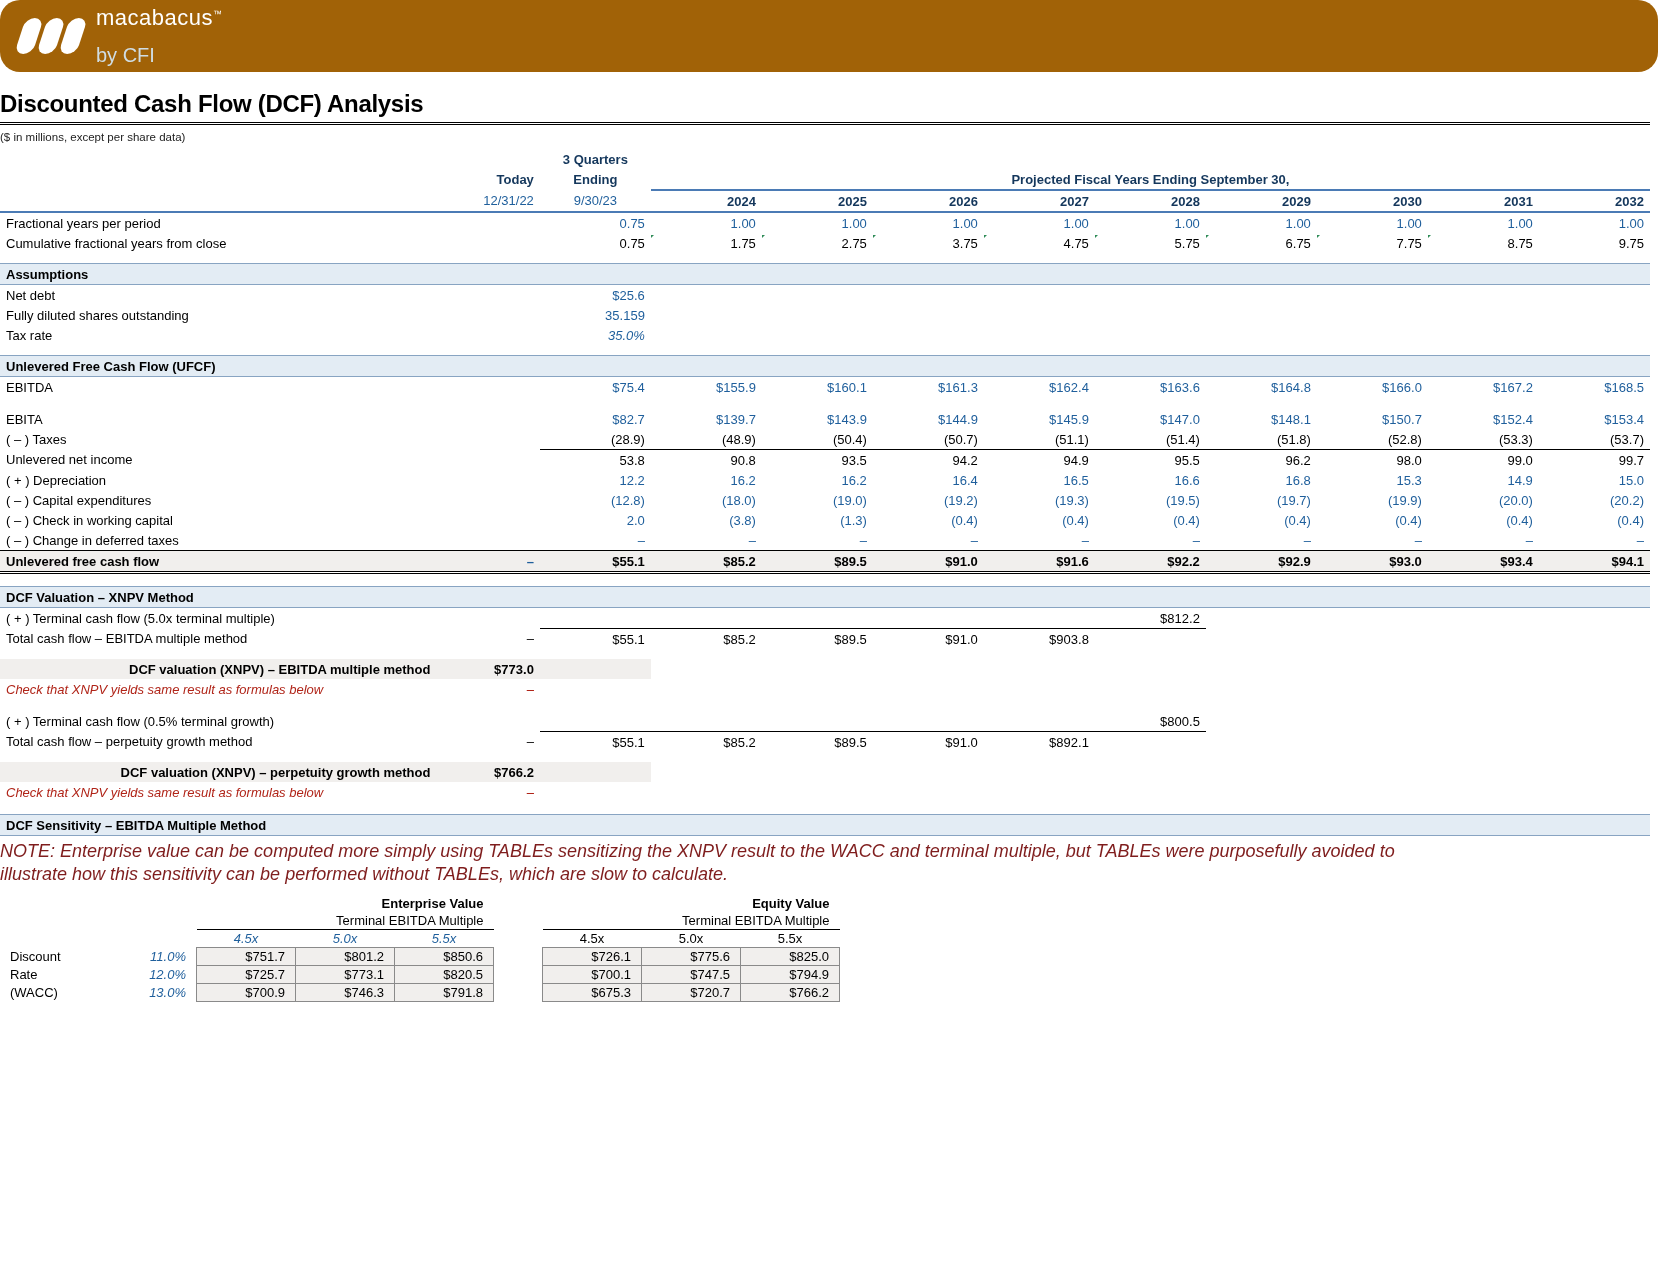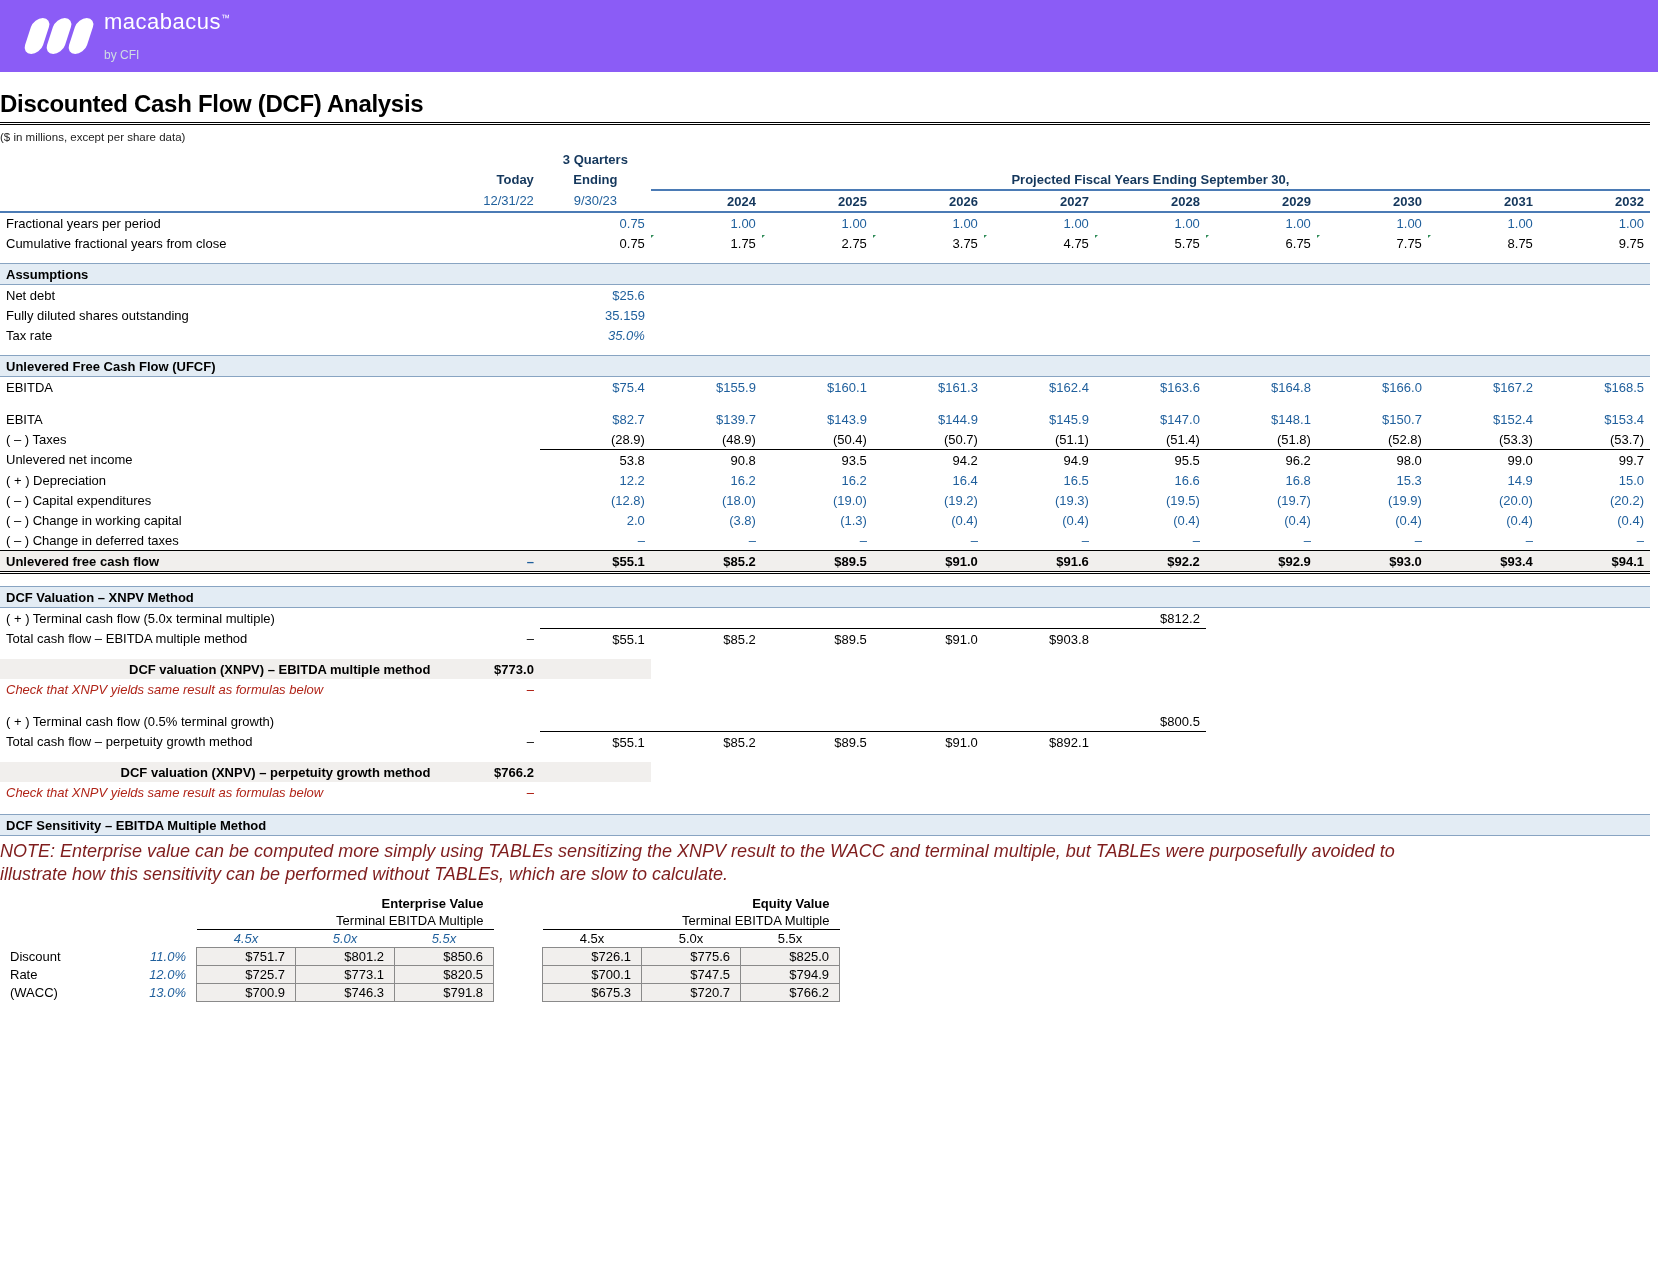--- a/index.html
+++ b/index.html
@@ -5,26 +5,27 @@
 html, body {
   margin: 0;
   padding: 0;
   background: #fff;
   font-family: "Segoe UI", Arial, sans-serif;
   font-size: 13px;
   color: #000;
   width: 1658px;
 }
 .header {
-  background: #8b5cf6;
+  background: #a16207;
   color: #fff;
-  padding: 10px 28px;
+  padding: 10px 20px;
   display: flex;
   align-items: center;
   height: 52px;
+  border-radius: 20px;
 }
 .logo-bars {
   display: flex;
   gap: 4px;
   margin-right: 14px;
   transform: skewX(-18deg);
 }
 .logo-bars span {
   display: block;
   width: 18px;
@@ -41,21 +42,21 @@
   font-size: 22px;
   font-weight: 400;
   letter-spacing: 0.5px;
   position: relative;
 }
 .logo-text .brand sup {
   font-size: 9px;
   vertical-align: super;
 }
 .logo-text .byline {
-  font-size: 12px;
+  font-size: 20px;
   font-weight: 300;
   color: #d0dde3;
   margin-top: 16px;
 }
 .content {
   padding: 14px 8px 20px 0;
 }
 h1.title {
   font-size: 24px;
   font-weight: 700;
@@ -344,21 +345,21 @@
     <td class="r blue">(19.0)</td>
     <td class="r blue">(19.2)</td>
     <td class="r blue">(19.3)</td>
     <td class="r blue">(19.5)</td>
     <td class="r blue">(19.7)</td>
     <td class="r blue">(19.9)</td>
     <td class="r blue">(20.0)</td>
     <td class="r blue">(20.2)</td>
   </tr>
   <tr>
-    <td>( – ) Change in working capital</td>
+    <td>( – ) Check in working capital</td>
           <td></td>
     <td class="r blue">2.0</td>
     <td class="r blue">(3.8)</td>
     <td class="r blue">(1.3)</td>
     <td class="r blue">(0.4)</td>
     <td class="r blue">(0.4)</td>
     <td class="r blue">(0.4)</td>
     <td class="r blue">(0.4)</td>
     <td class="r blue">(0.4)</td>
     <td class="r blue">(0.4)</td>

